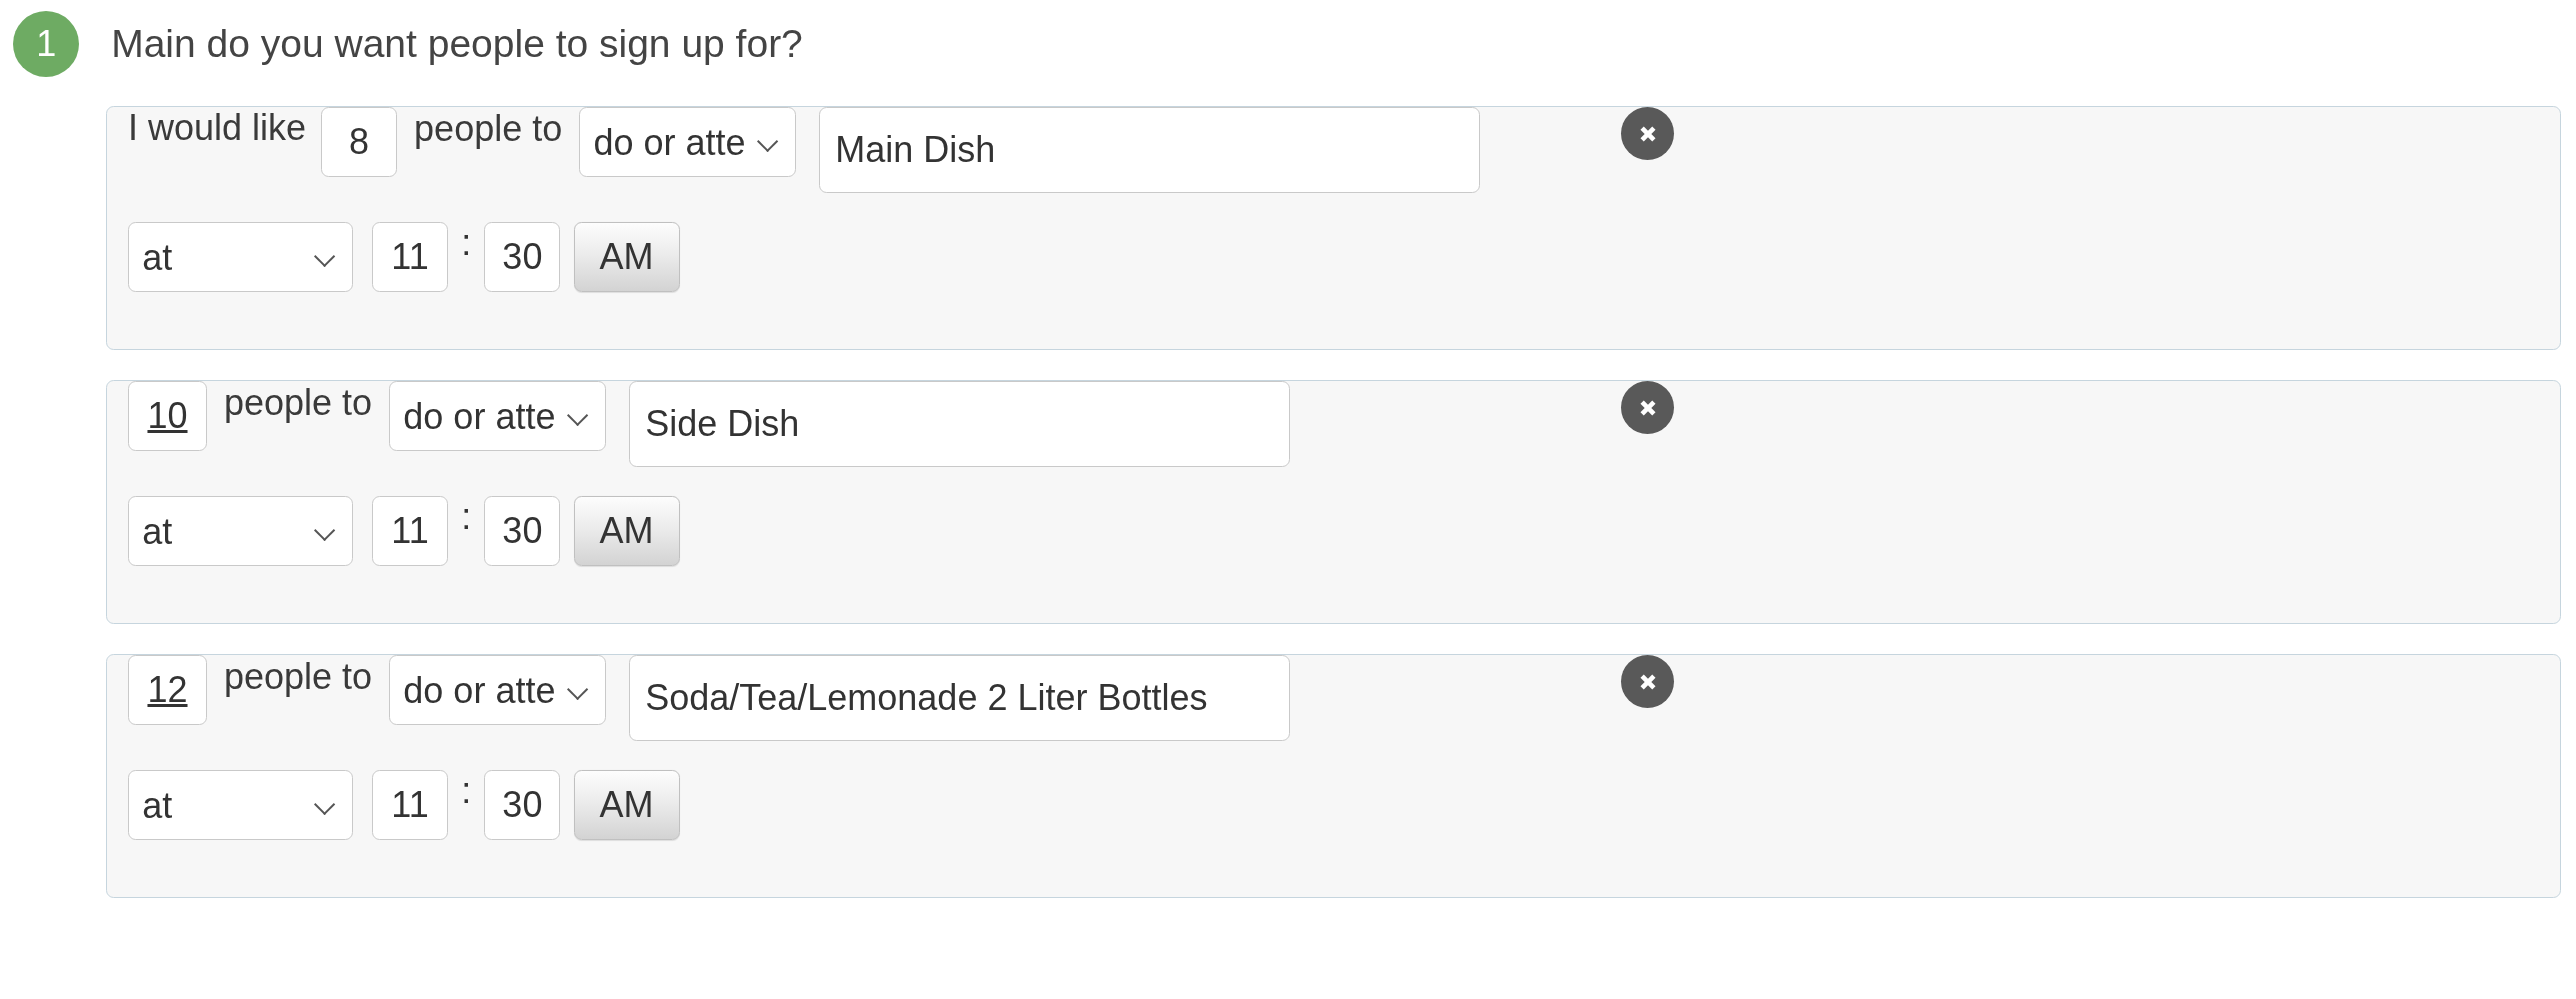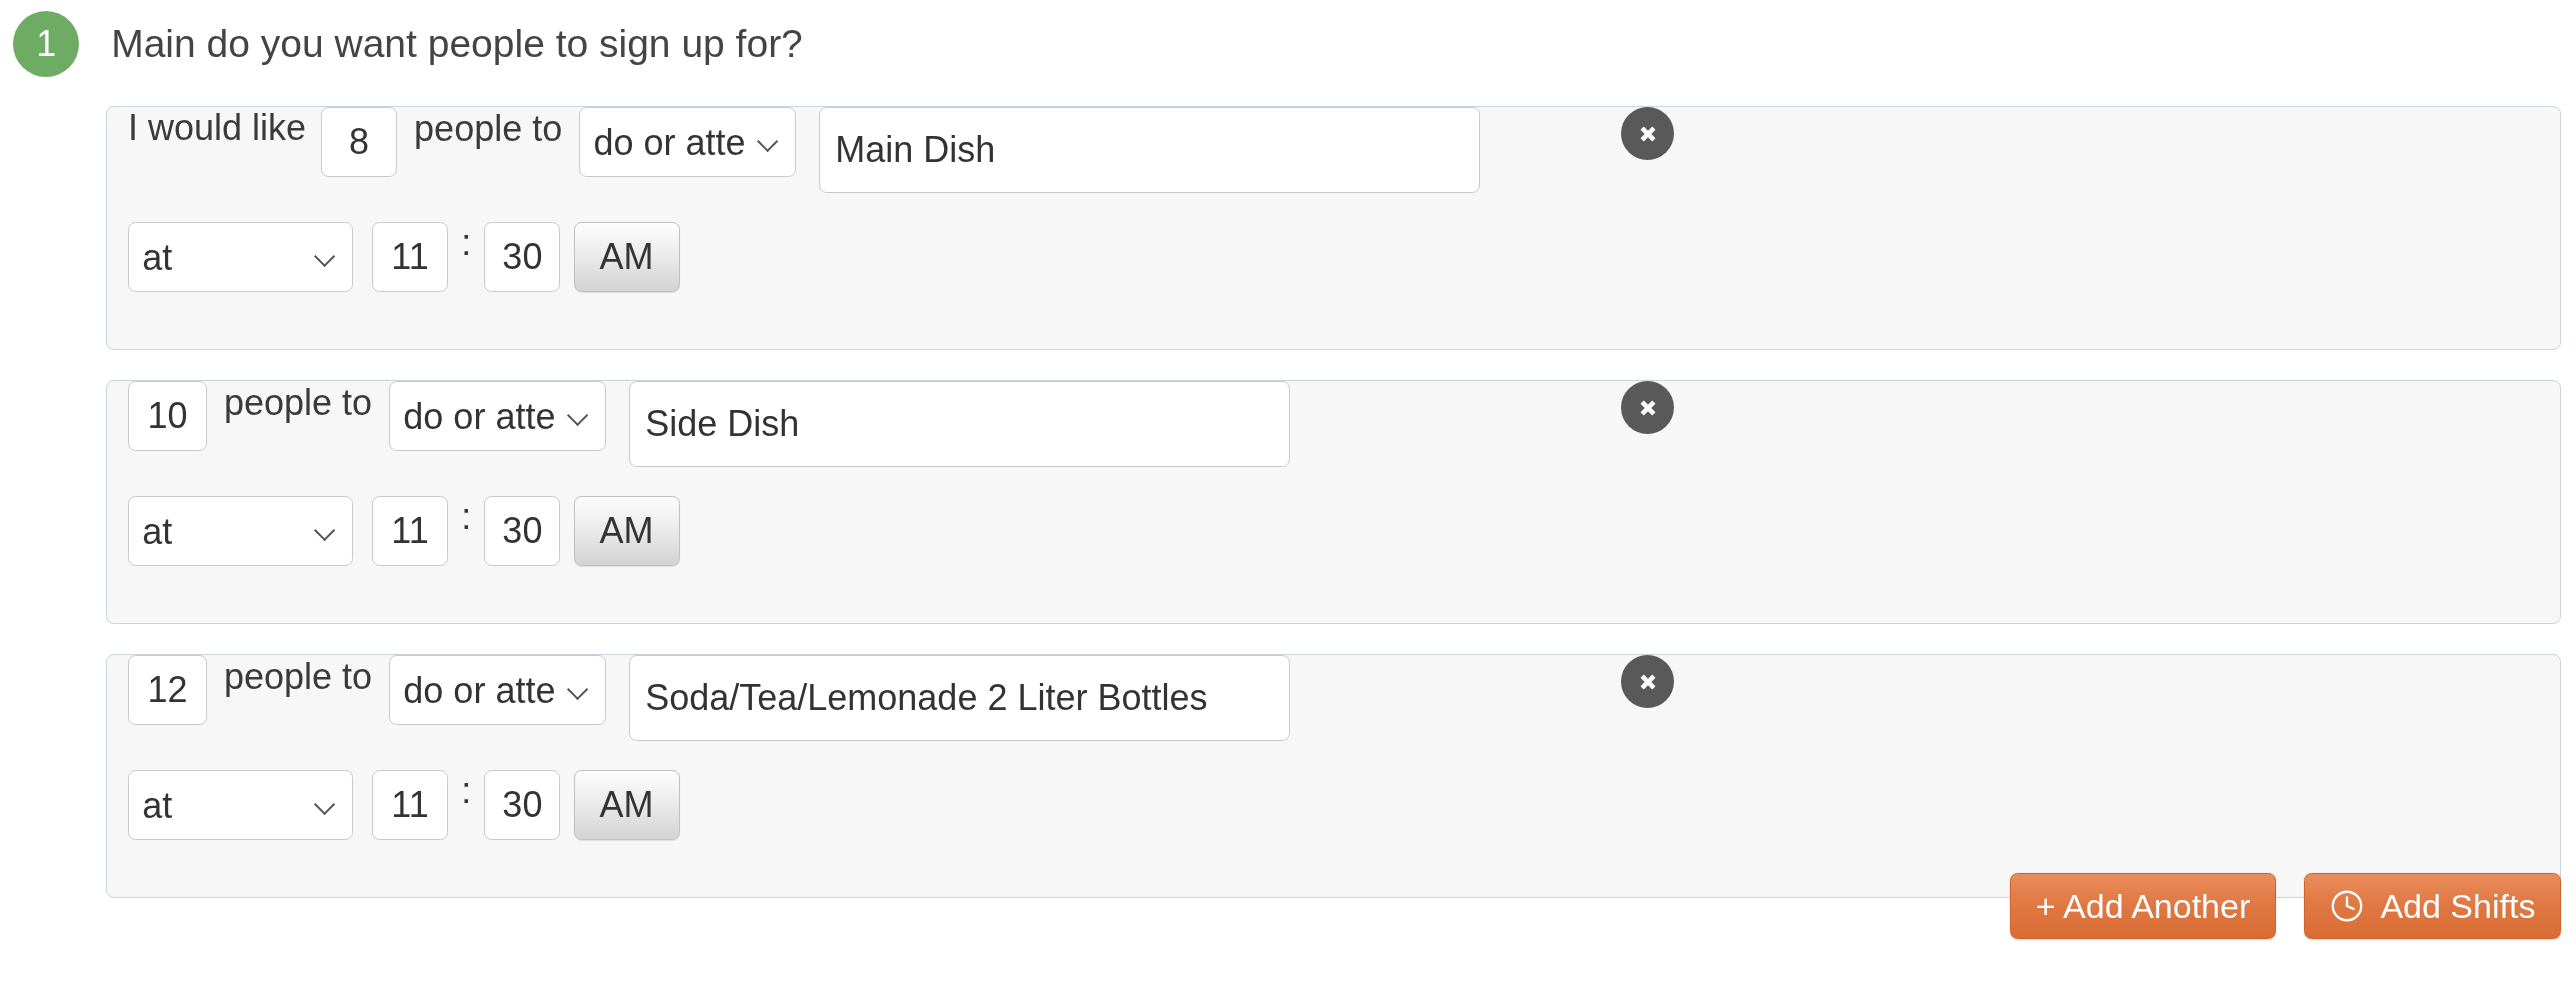--- a/index.html
+++ b/index.html
@@ -82,21 +82,21 @@
     font-family: "Liberation Sans", sans-serif;
     font-size: 36px;
     color: #333333;
     outline: none;
   }
   .num-inp {
     width: 76px; height: 70px;
     text-align: center;
     padding: 0 3.8px;
   }
-  .num-inp.wide { width: 79px; }
+  .num-inp.wide { width: 79px; text-decoration: underline; }
   .text-inp {
     height: 86px;
     padding: 0 15px;
   }
   .text-inp.w1 { width: 661px; }
   .text-inp.w2 { width: 661px; }
   .text-inp.w3 { width: 661px; }
 
   
   .sel-wrap {
@@ -305,29 +305,15 @@
         </span>
         <input class="inp num-inp gap-20" type="text" value="11" style="">
         <span class="colon">:</span>
         <input class="inp num-inp" type="text" value="30" style="">
         <button class="ampm gap-14">AM</button>
       </div>
     </div>
 
   </div>
 
-  <div class="actions">
-    <button class="btn-orange">
-      <span>+ Add Another</span>
-    </button>
-    <button class="btn-orange">
-      <span>
-        <svg class="clock-ico" width="36" height="36" viewBox="0 0 38 38" aria-hidden="true">
-          <circle cx="19" cy="19" r="15" fill="none" stroke="#ffffff" stroke-width="2.5"></circle>
-          <path d="M19 10 L19 19 L26 22" fill="none" stroke="#ffffff" stroke-width="2.5" stroke-linecap="round" stroke-linejoin="round"></path>
-        </svg>
-      </span>
-      <span>Add Shifts</span>
-    </button>
-  </div>
 
 </div>
 
 
 </body></html>

